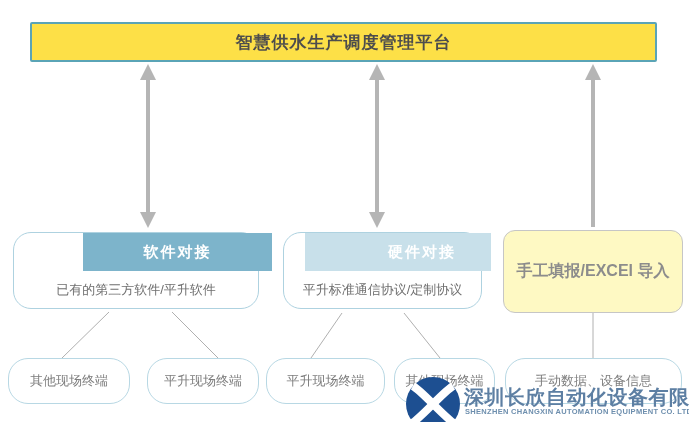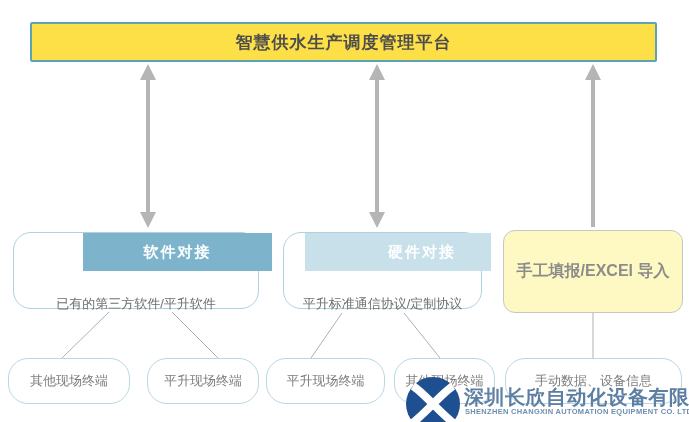--- a/index.html
+++ b/index.html
@@ -48,21 +48,21 @@
     top:232px;height:77px;background:#ffffff;
     border:1px solid var(--box-border-blue);border-radius:18px;
   }
   .mid-box .hdr{
     position:absolute;top:0;height:38px;
     display:flex;align-items:center;justify-content:center;
     color:#ffffff;font-weight:bold;font-size:15px;letter-spacing:2px;
   }
   .mid-box .desc{
     position:absolute;left:0;right:0;top:48px;text-align:center;
-    font-size:13px;color:var(--text-gray);margin-top:14px;
+    font-size:13px;color:var(--text-gray);
   }
   #mid-software{left:13px;width:246px;}
   #mid-software .hdr{left:29px;width:189px;background:var(--header-dark);margin-left:40px;}
   #mid-hardware{left:283px;width:199px;}
   #mid-hardware .hdr{left:21px;width:138px;background:var(--header-light);padding-left:48px;}
   .manual-box{
     left:503px;top:230px;width:180px;height:83px;background:#fef9c3;
     border:1px solid var(--manual-border);border-radius:12px;
     display:flex;align-items:center;justify-content:center;
   }

